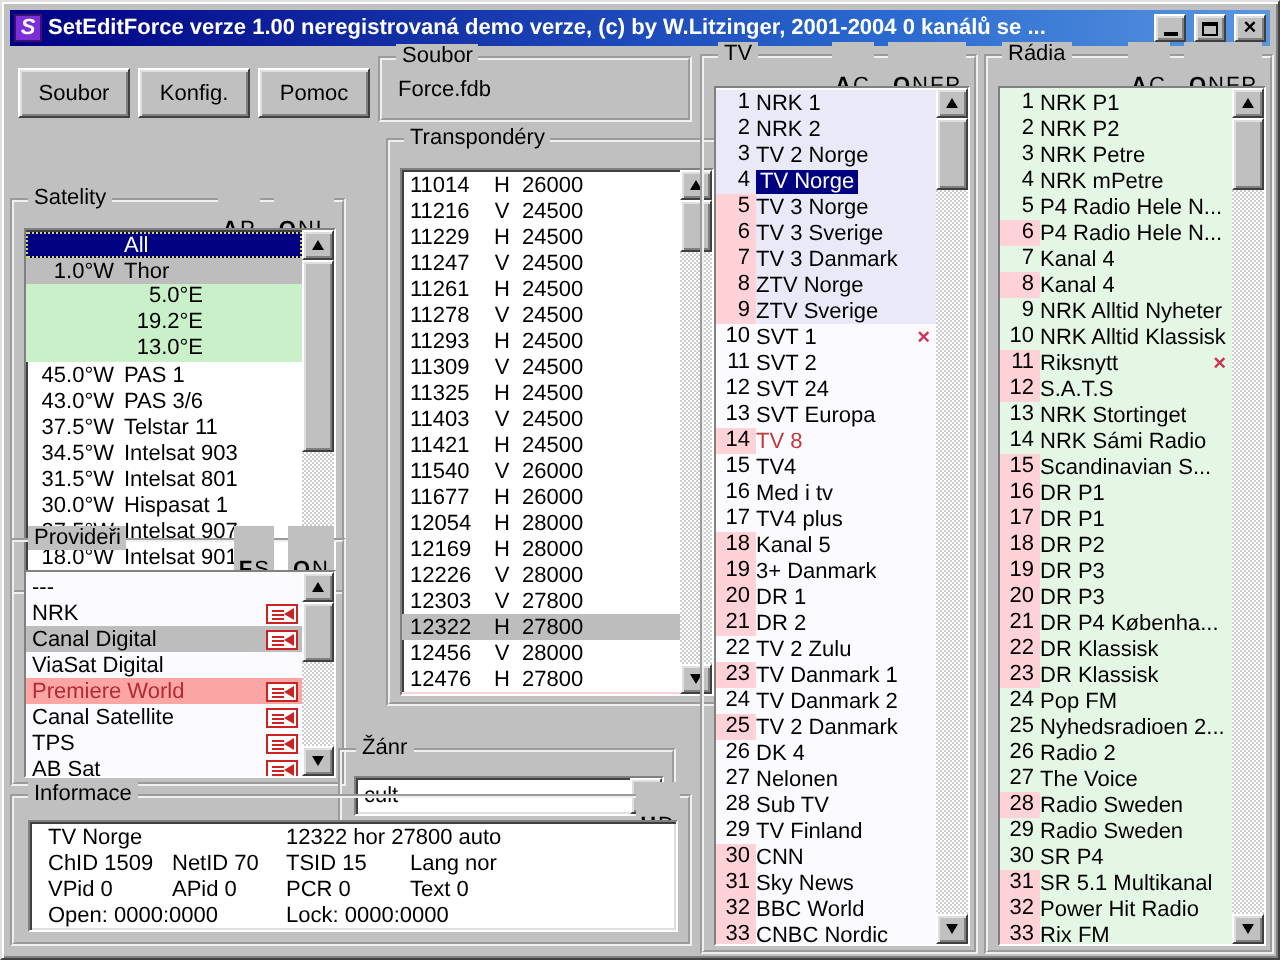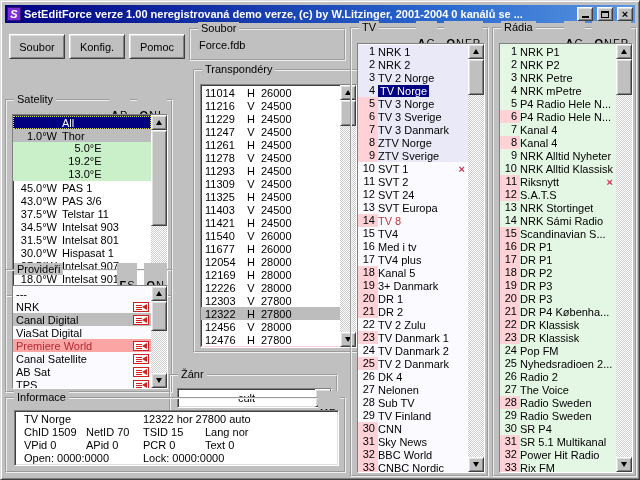--- a/index.html
+++ b/index.html
@@ -244,25 +244,25 @@
           </div>
           <div class="lrow prov-row pink">
             <span class="nm">Premiere World</span>
             <span class="prov-icon"></span>
           </div>
           <div class="lrow prov-row ">
             <span class="nm">Canal Satellite</span>
             <span class="prov-icon"></span>
           </div>
           <div class="lrow prov-row ">
+            <span class="nm">TPS</span>
+            <span class="prov-icon"></span>
+          </div>
+          <div class="lrow prov-row ">
             <span class="nm">AB Sat</span>
-            <span class="prov-icon"></span>
-          </div>
-          <div class="lrow prov-row ">
-            <span class="nm">TPS</span>
             <span class="prov-icon"></span>
           </div>
         </div>
       <div class="sb">
         <span class="sb-btn">
             <span class="tri-up"></span>
           </span>
         <span class="sb-thumb th-prov"></span>
         <span class="sb-track"></span>
         <span class="sb-btn">
@@ -393,21 +393,21 @@
         <span class="sb-track"></span>
         <span class="sb-btn">
             <span class="tri-dn"></span>
           </span>
       </div>
     </div>
   </div>
 
   <div class="group" style="left:168px;top:356px;width:169px;height:38px;margin-top:17px;">
     <span class="gb-label">Žánr</span>
-    <div class="combo" style="left:6px;top:12px;width:155px;text-align:center;">
+    <div class="combo" style="left:6px;top:12px;width:155px;">
       <span class="combo-text">cult</span>
       <span class="combo-btn">
           <span class="tri-dn"></span>
         </span>
     </div>
   </div>
 
   <div class="group" style="left:4px;top:396px;width:341px;height:76px;">
     <span class="gb-label">Informace</span>
     <span class="gb-flags">

